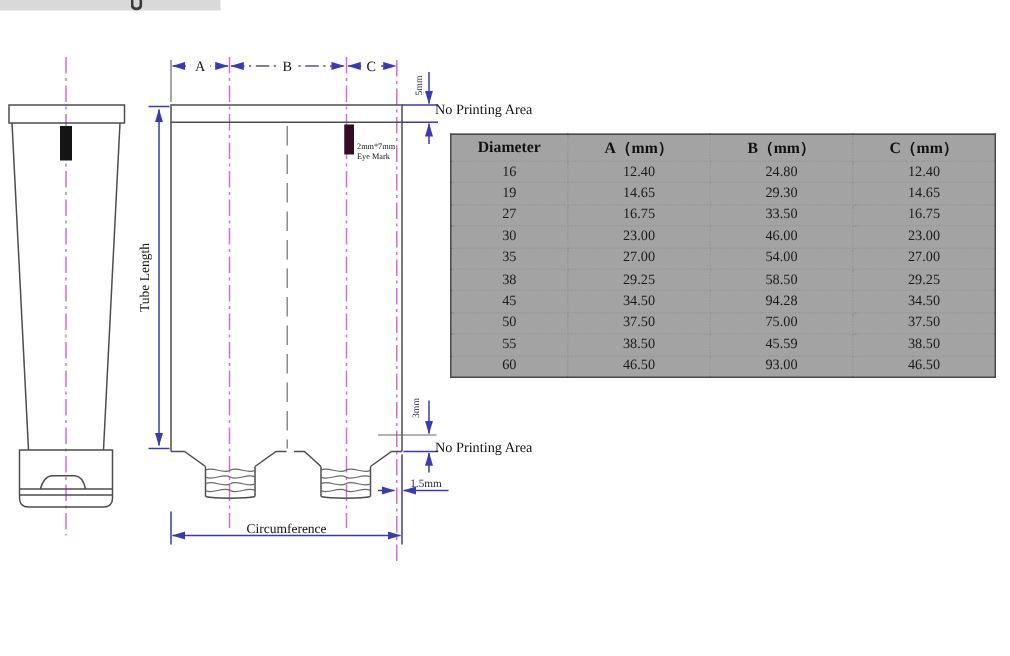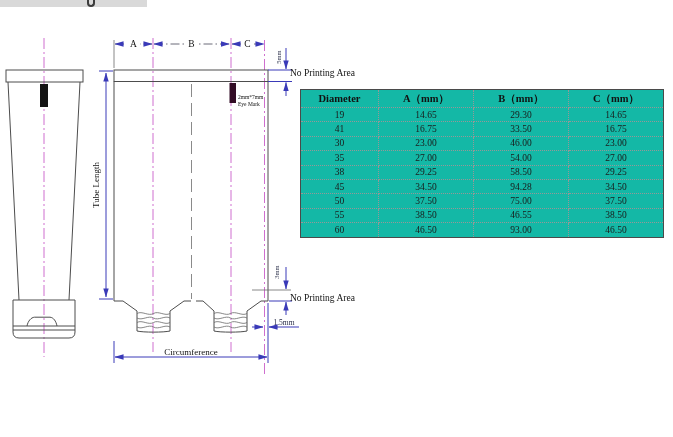--- a/index.html
+++ b/index.html
@@ -20,21 +20,21 @@
   .centerline{stroke:var(--c-center);stroke-width:1;fill:none;stroke-dasharray:11 3 2 3;}
   .graydash{stroke:#8a8a8a;stroke-width:1;fill:none;stroke-dasharray:13 6;}
   .dim{stroke:var(--c-dim);stroke-width:1;fill:none;}
   .dimdd{stroke:#5a5a6a;stroke-width:0.9;fill:none;stroke-dasharray:9 3 1.5 3;}
   .dimfill{fill:var(--c-dim);}
   .lbl{font-family:"Liberation Serif",serif;fill:#111;}
   .lbl-dim{font-family:"Liberation Serif",serif;fill:#1f2440;}
   .whitebg{fill:#ffffff;}
   
   .spec-table{position:absolute;left:300px;top:89px;width:363px;border-collapse:collapse;
-              table-layout:fixed;border:1.5px solid #4a4a4a;background:#14b8a6;padding-left:44px;}
+              table-layout:fixed;border:1.5px solid #4a4a4a;background:#a3a3a3;padding-left:44px;}
   .spec-table th{border:1px dotted #979797;font-size:10.5px;font-weight:bold;height:17px;
                  padding:0;text-align:center;color:#111;}
   .spec-table td{border:1px dotted #979797;font-size:9.5px;height:13.4px;padding:0;
                  text-align:center;color:#1a1a1a;}
 </style>
 </head>
 <body>
 
 <div class="screen">
 
@@ -171,27 +171,33 @@
     <thead>
       <tr>
           <th>Diameter</th>
           <th>A（mm）</th>
           <th>B（mm）</th>
           <th>C（mm）</th>
         </tr>
     </thead>
     <tbody>
         <tr>
+          <td>16</td>
+          <td>12.40</td>
+          <td>24.80</td>
+          <td>12.40</td>
+        </tr>
+        <tr>
           <td>19</td>
           <td>14.65</td>
           <td>29.30</td>
           <td>14.65</td>
         </tr>
         <tr>
-          <td>41</td>
+          <td>27</td>
           <td>16.75</td>
           <td>33.50</td>
           <td>16.75</td>
         </tr>
         <tr>
           <td>30</td>
           <td>23.00</td>
           <td>46.00</td>
           <td>23.00</td>
         </tr>
@@ -215,21 +221,21 @@
         </tr>
         <tr>
           <td>50</td>
           <td>37.50</td>
           <td>75.00</td>
           <td>37.50</td>
         </tr>
         <tr>
           <td>55</td>
           <td>38.50</td>
-          <td>46.55</td>
+          <td>45.59</td>
           <td>38.50</td>
         </tr>
         <tr>
           <td>60</td>
           <td>46.50</td>
           <td>93.00</td>
           <td>46.50</td>
         </tr>
       </tbody>
   </table>

